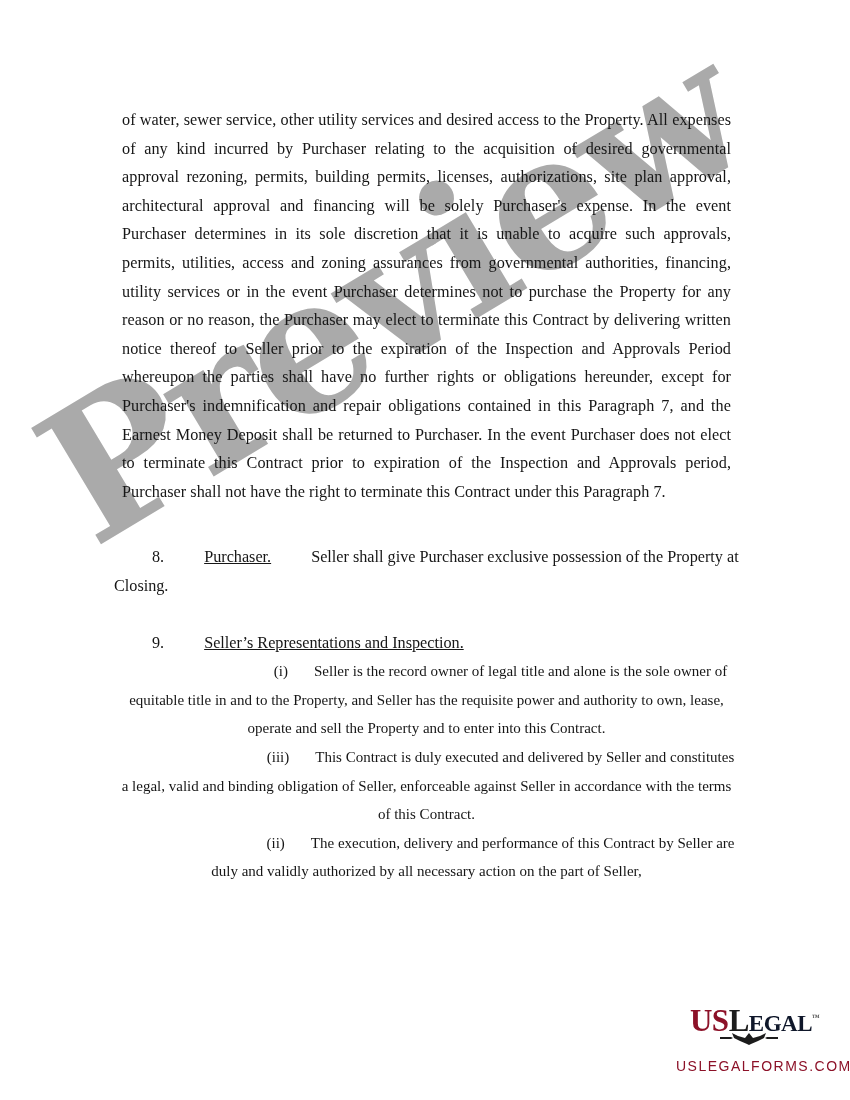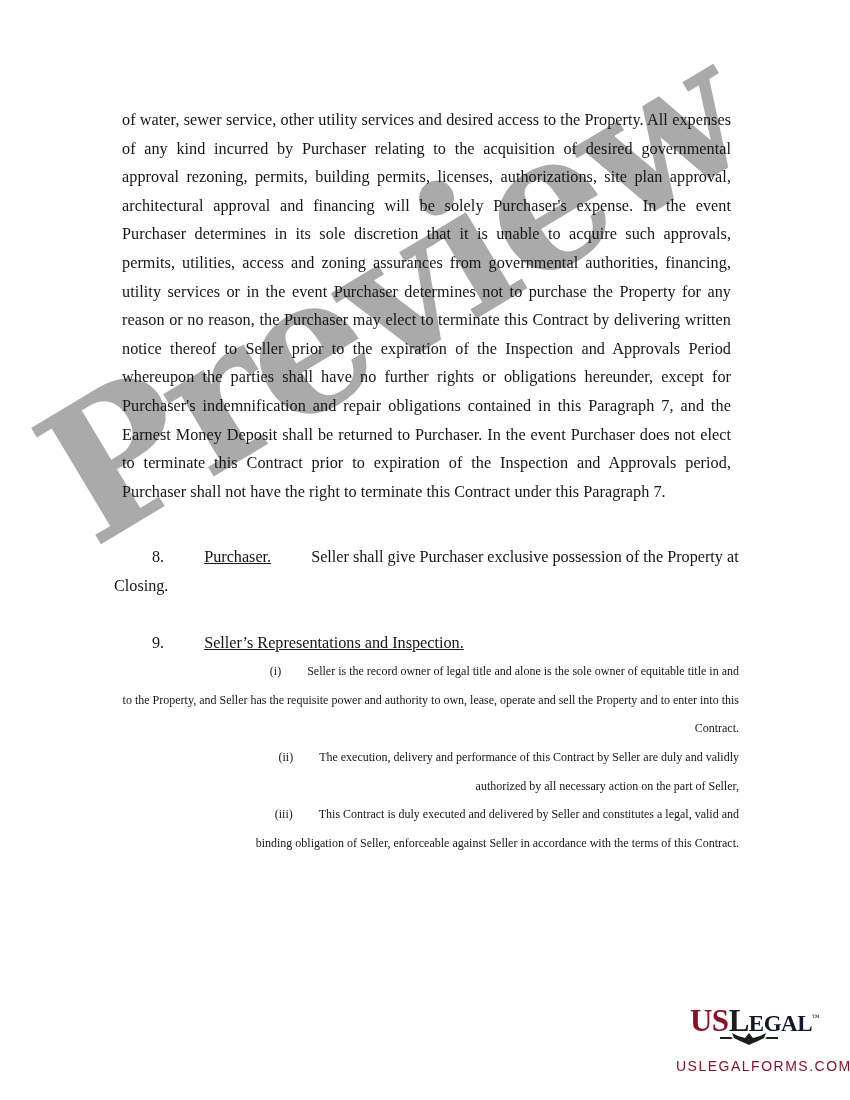--- a/index.html
+++ b/index.html
@@ -88,25 +88,25 @@
   .sub-a {
     font-size: 16.2px;
     line-height: 28.6px;
     margin: 0;
     text-indent: 108px;
     text-align: left;
   }
 
   
   .roman {
-    font-size: 12px;
+    font-size: 15px;
     line-height: 28.6px;
     margin: 0;
     text-indent: 0;
-    text-align: right;
+    text-align: center;
   }
   .roman-first-indent { display: inline-block; width: 148px; }
   .roman-gap { display: inline-block; width: 26px; }
 
   
   #logo {
     position: absolute;
     right: 28px;
     bottom: 26px;
     width: 146px;
@@ -171,25 +171,25 @@
     <p class="section-row">
       <span class="lead-in"></span><span>9.</span><span class="title-gap"></span><span class="u">Seller’s Representations and Inspection.</span>
     </p>
 
 
     <p class="roman">
       <span class="roman-first-indent"></span><span>(i)</span><span class="roman-gap"></span><span>Seller is the record owner of legal title and alone is the sole owner of equitable title in and to the Property, and Seller has the requisite power and authority to own, lease, operate and sell the Property and to enter into this Contract.</span>
     </p>
 
     <p class="roman">
+      <span class="roman-first-indent"></span><span>(iii)</span><span class="roman-gap"></span><span>This Contract is duly executed and delivered by Seller and constitutes a legal, valid and binding obligation of Seller, enforceable against Seller in accordance with the terms of this Contract.</span>
+    </p>
+
+    <p class="roman">
       <span class="roman-first-indent"></span><span>(ii)</span><span class="roman-gap"></span><span>The execution, delivery and performance of this Contract by Seller are duly and validly authorized by all necessary action on the part of Seller,</span>
-    </p>
-
-    <p class="roman">
-      <span class="roman-first-indent"></span><span>(iii)</span><span class="roman-gap"></span><span>This Contract is duly executed and delivered by Seller and constitutes a legal, valid and binding obligation of Seller, enforceable against Seller in accordance with the terms of this Contract.</span>
     </p>
 
   </div>
 
   <div id="logo">
     <div id="logo-wordmark"><span id="logo-us" style="color: rgb(140, 17, 40);">US</span><span id="logo-l" style="color: rgb(28, 28, 28);">L</span><span id="logo-egal" style="color: #0f172a;">EGAL</span><span id="logo-tm">™</span></div>
     <div id="logo-eagle">
       <svg width="58" height="15" viewBox="0 0 58 15" aria-hidden="true">
         <path d="M29 2 L33 7 L40 5 L46 2 L44 7 L38 10 L31 13 L29 14 L27 13 L20 10 L14 7 L12 2 L18 5 L25 7 Z" fill="#1c1c1c"></path>
         <path d="M0 6 L11 6 L13 7 L11 8 L0 8 Z" fill="#1c1c1c"></path>

